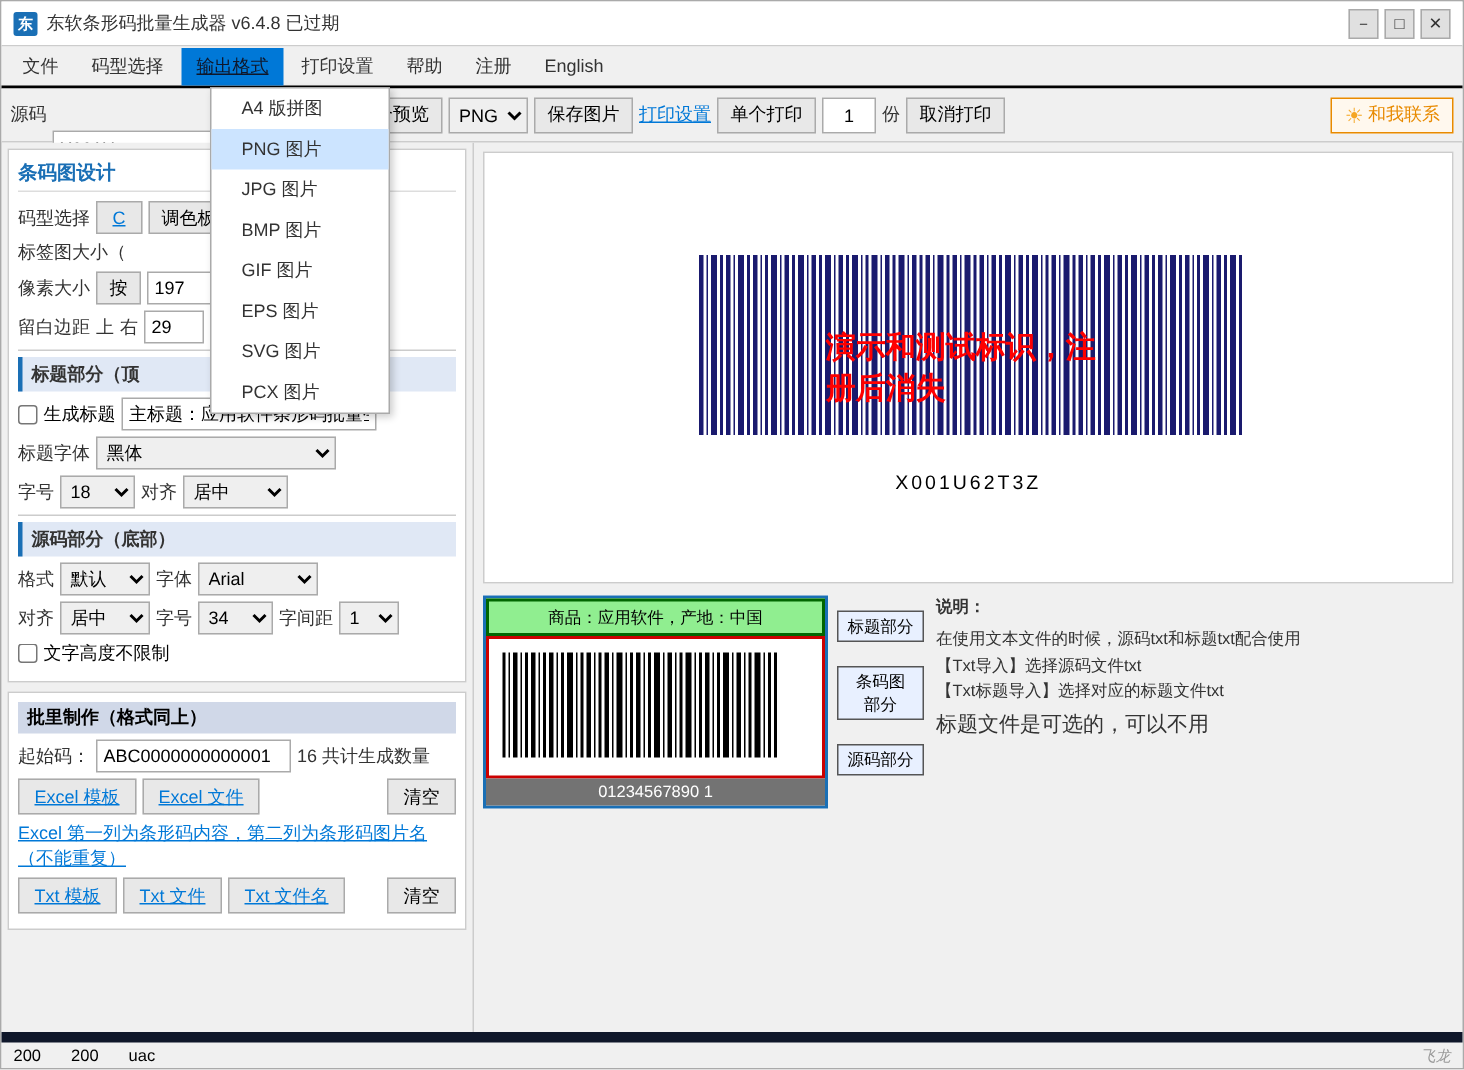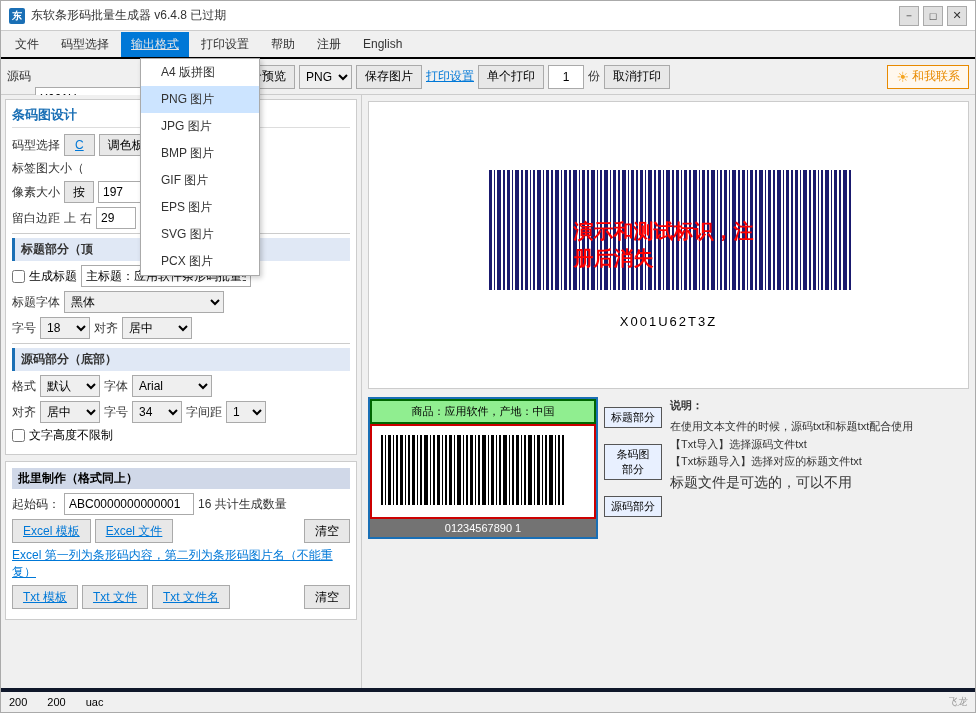--- a/index.html
+++ b/index.html
@@ -81,21 +81,21 @@
     }
     .menu-item {
       padding: 4px 10px;
       cursor: pointer;
       font-size: 12px;
       color: #333;
       position: relative;
     }
     .menu-item.highlighted {
       background: #0078d7;
-      color: #e5e5e5;
+      color: #0f172a;
       text-decoration: underline;
     }
 
     
     .dropdown-menu {
       position: absolute;
       top: 58px;
       left: 140px;
       background: white;
       border: 1px solid #aaa;
@@ -183,21 +183,21 @@
 
     
     .main-content {
       display: flex;
       flex: 1;
       overflow: hidden;
     }
 
     
     .left-panel {
-      width: 361px;
+      width: 315px;
       background: #f0f0f0;
       border-right: 1px solid #ccc;
       overflow-y: auto;
       padding: 4px;
       flex-shrink: 0;
     }
 
     
     .right-panel {
       flex: 1;
@@ -398,21 +398,21 @@
       color: #333;
       line-height: 1.6;
     }
     .instruction-title {
       font-weight: bold;
       margin-bottom: 4px;
     }
 
     .status-bar {
       background: #f0f0f0;
-      border-top: 4px solid #0f172a;
+      border-top: 7px solid #0f172a;
       height: 24px;
       display: flex;
       align-items: center;
       padding: 0 8px;
       gap: 20px;
       font-size: 11px;
     }
 
     
     .divider {

